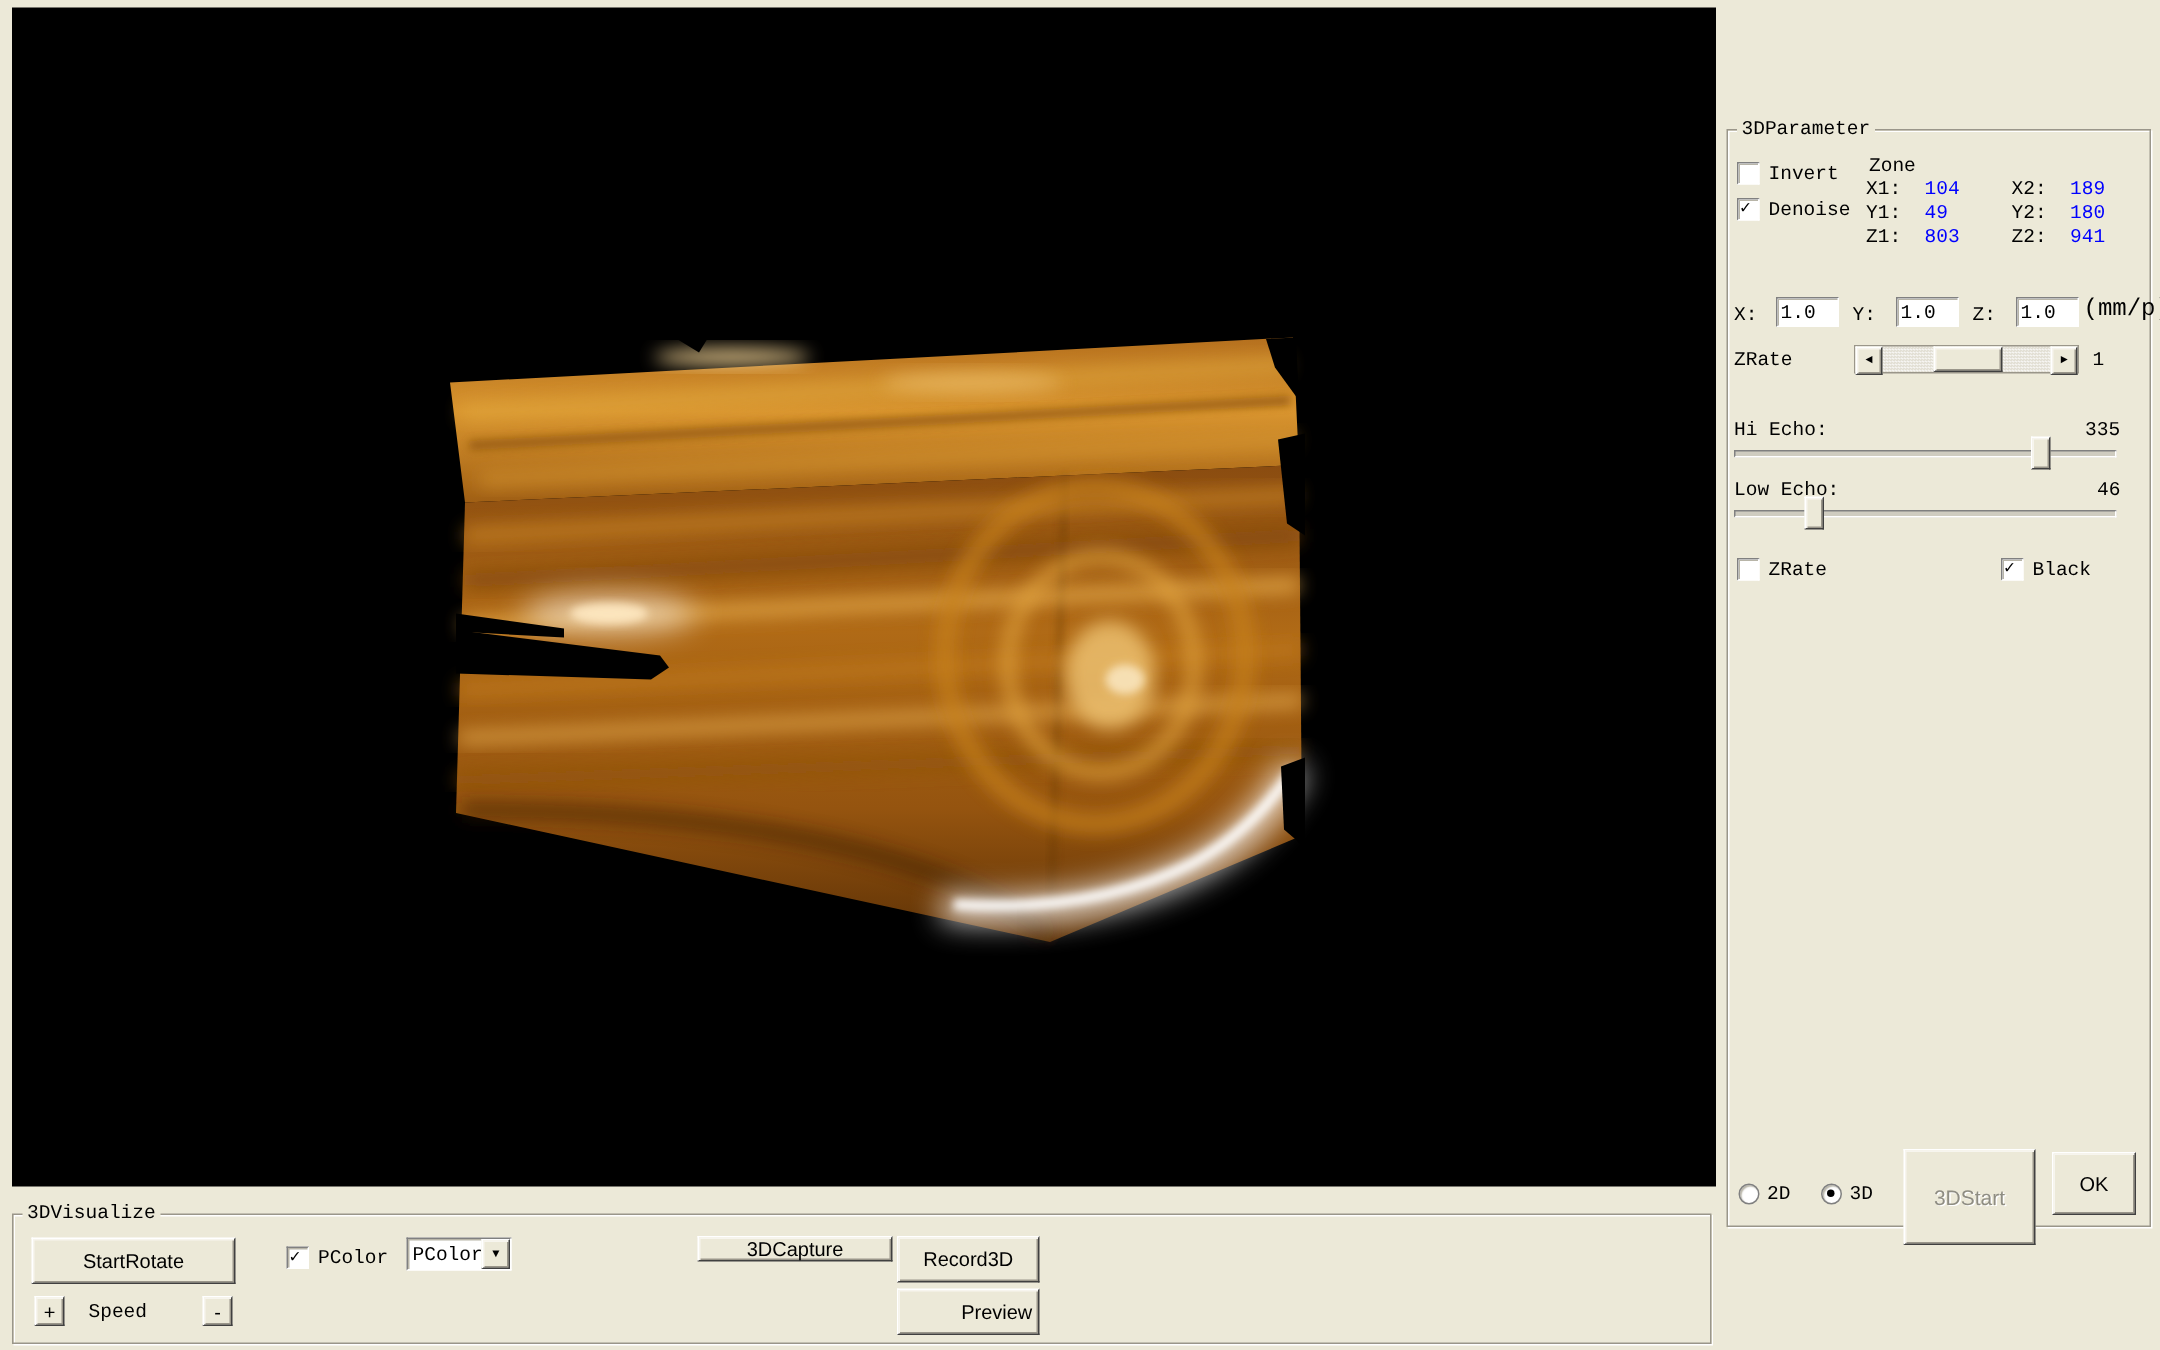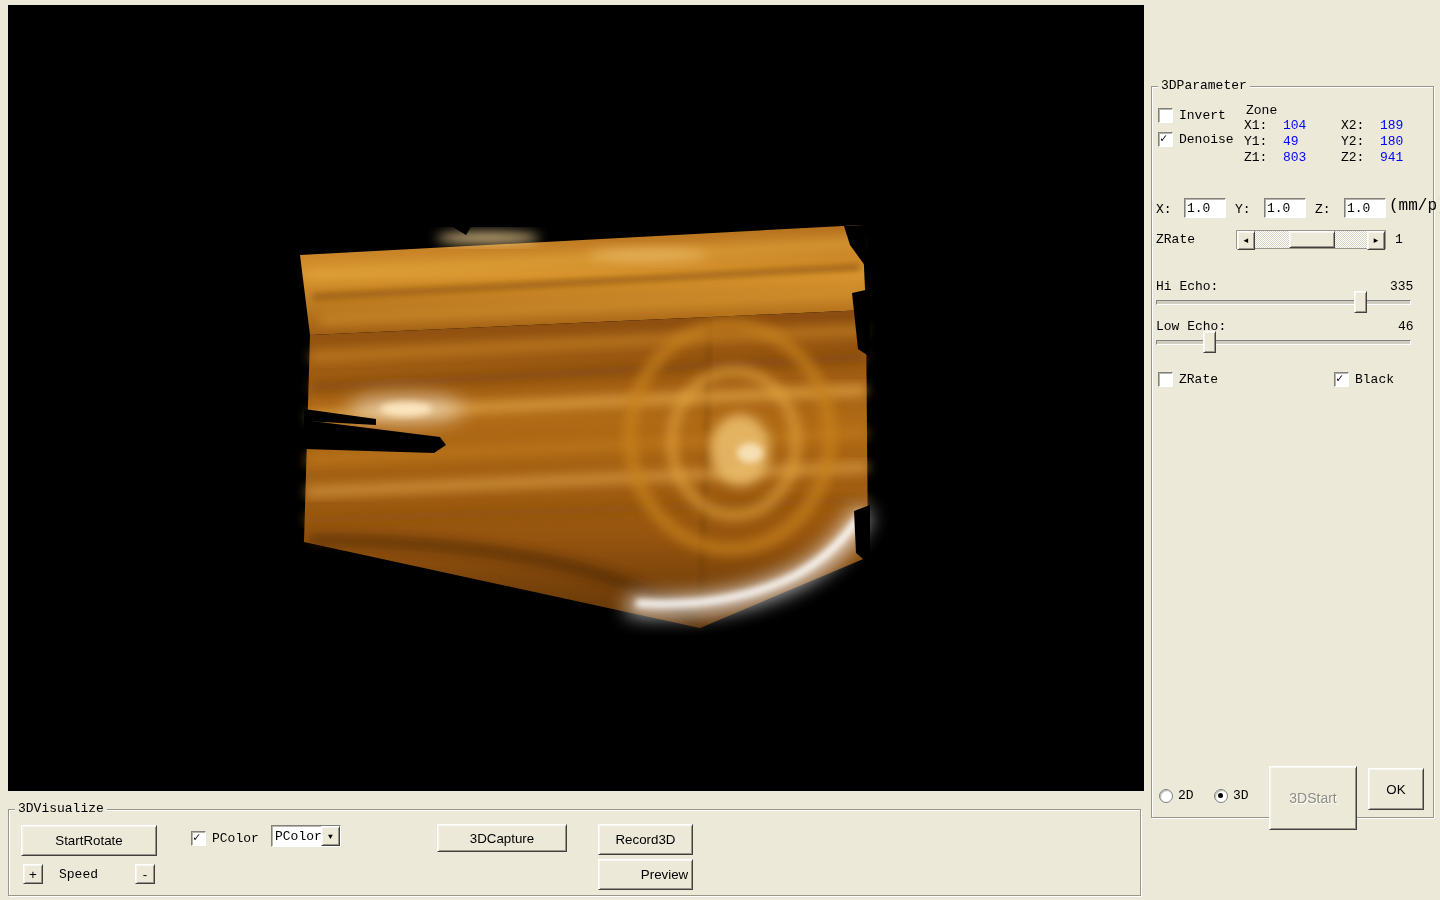--- a/index.html
+++ b/index.html
@@ -245,20 +245,20 @@
   <div class="checkbox-row" style="left:182px;top:21px;">
     <span class="checkbox checked"></span>
     <span>PColor</span>
   </div>
 
   <div class="combo" style="left:262px;top:15px;width:70px;height:22px;">
     <span class="combo-text">PColor</span>
     <span class="combo-arrow">▼</span>
   </div>
 
-  <button class="btn" style="left:428px;top:14px;width:130px;height:28px;">3DCapture</button>
+  <button class="btn" style="left:456px;top:14px;width:130px;height:17px;">3DCapture</button>
   <button class="btn" style="left:589px;top:14px;width:95px;height:31px;">Record3D</button>
   <button class="btn" style="left:589px;top:49px;width:95px;height:31px;padding-left:44px;">Preview</button>
 
   <button class="btn" style="left:14px;top:54px;width:20px;height:20px;">+</button>
   <span class="lbl" style="left:50px;top:57px;">Speed</span>
   <button class="btn" style="left:126px;top:54px;width:20px;height:20px;">-</button>
 </div>
 
 </body></html>

